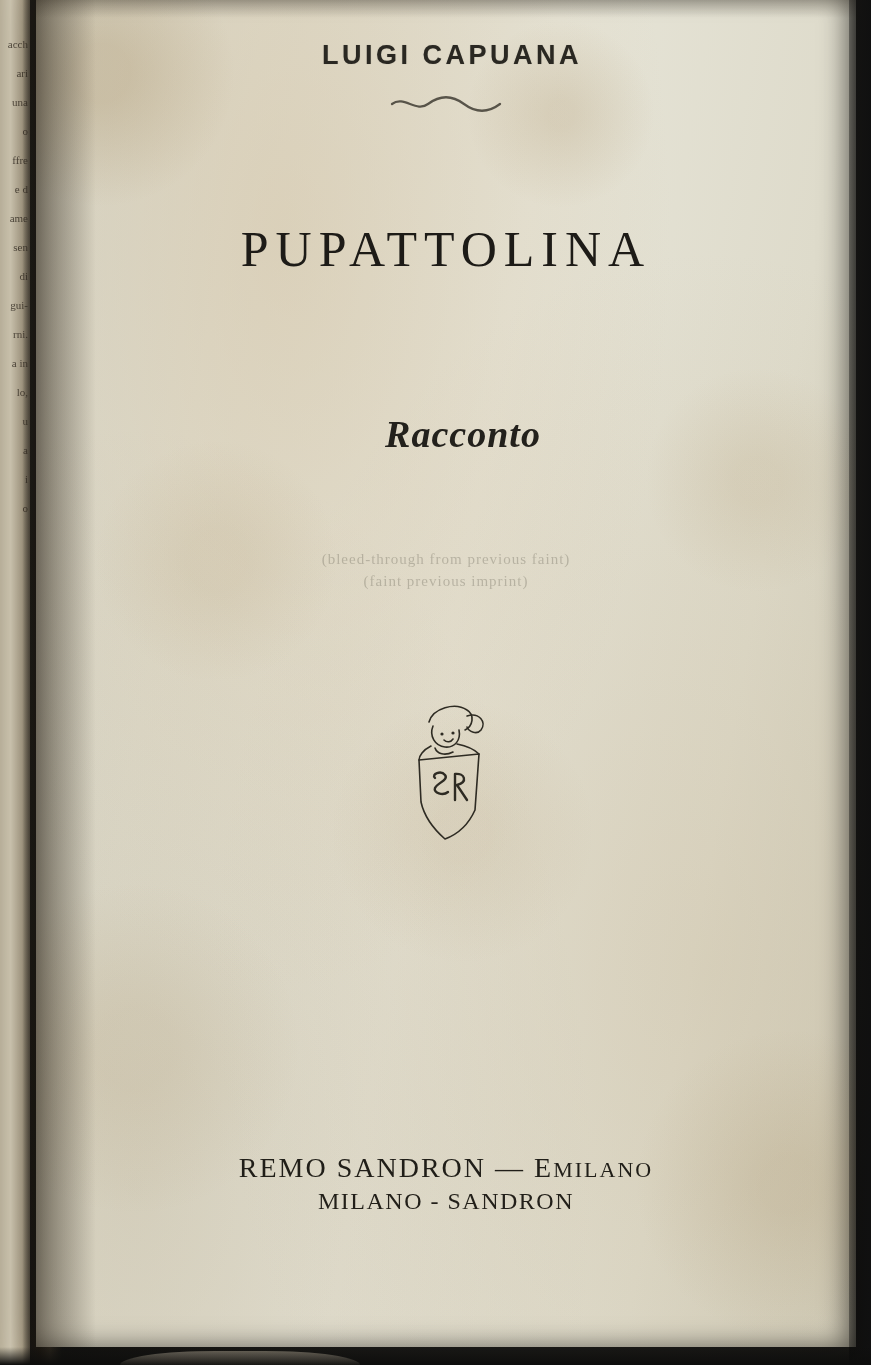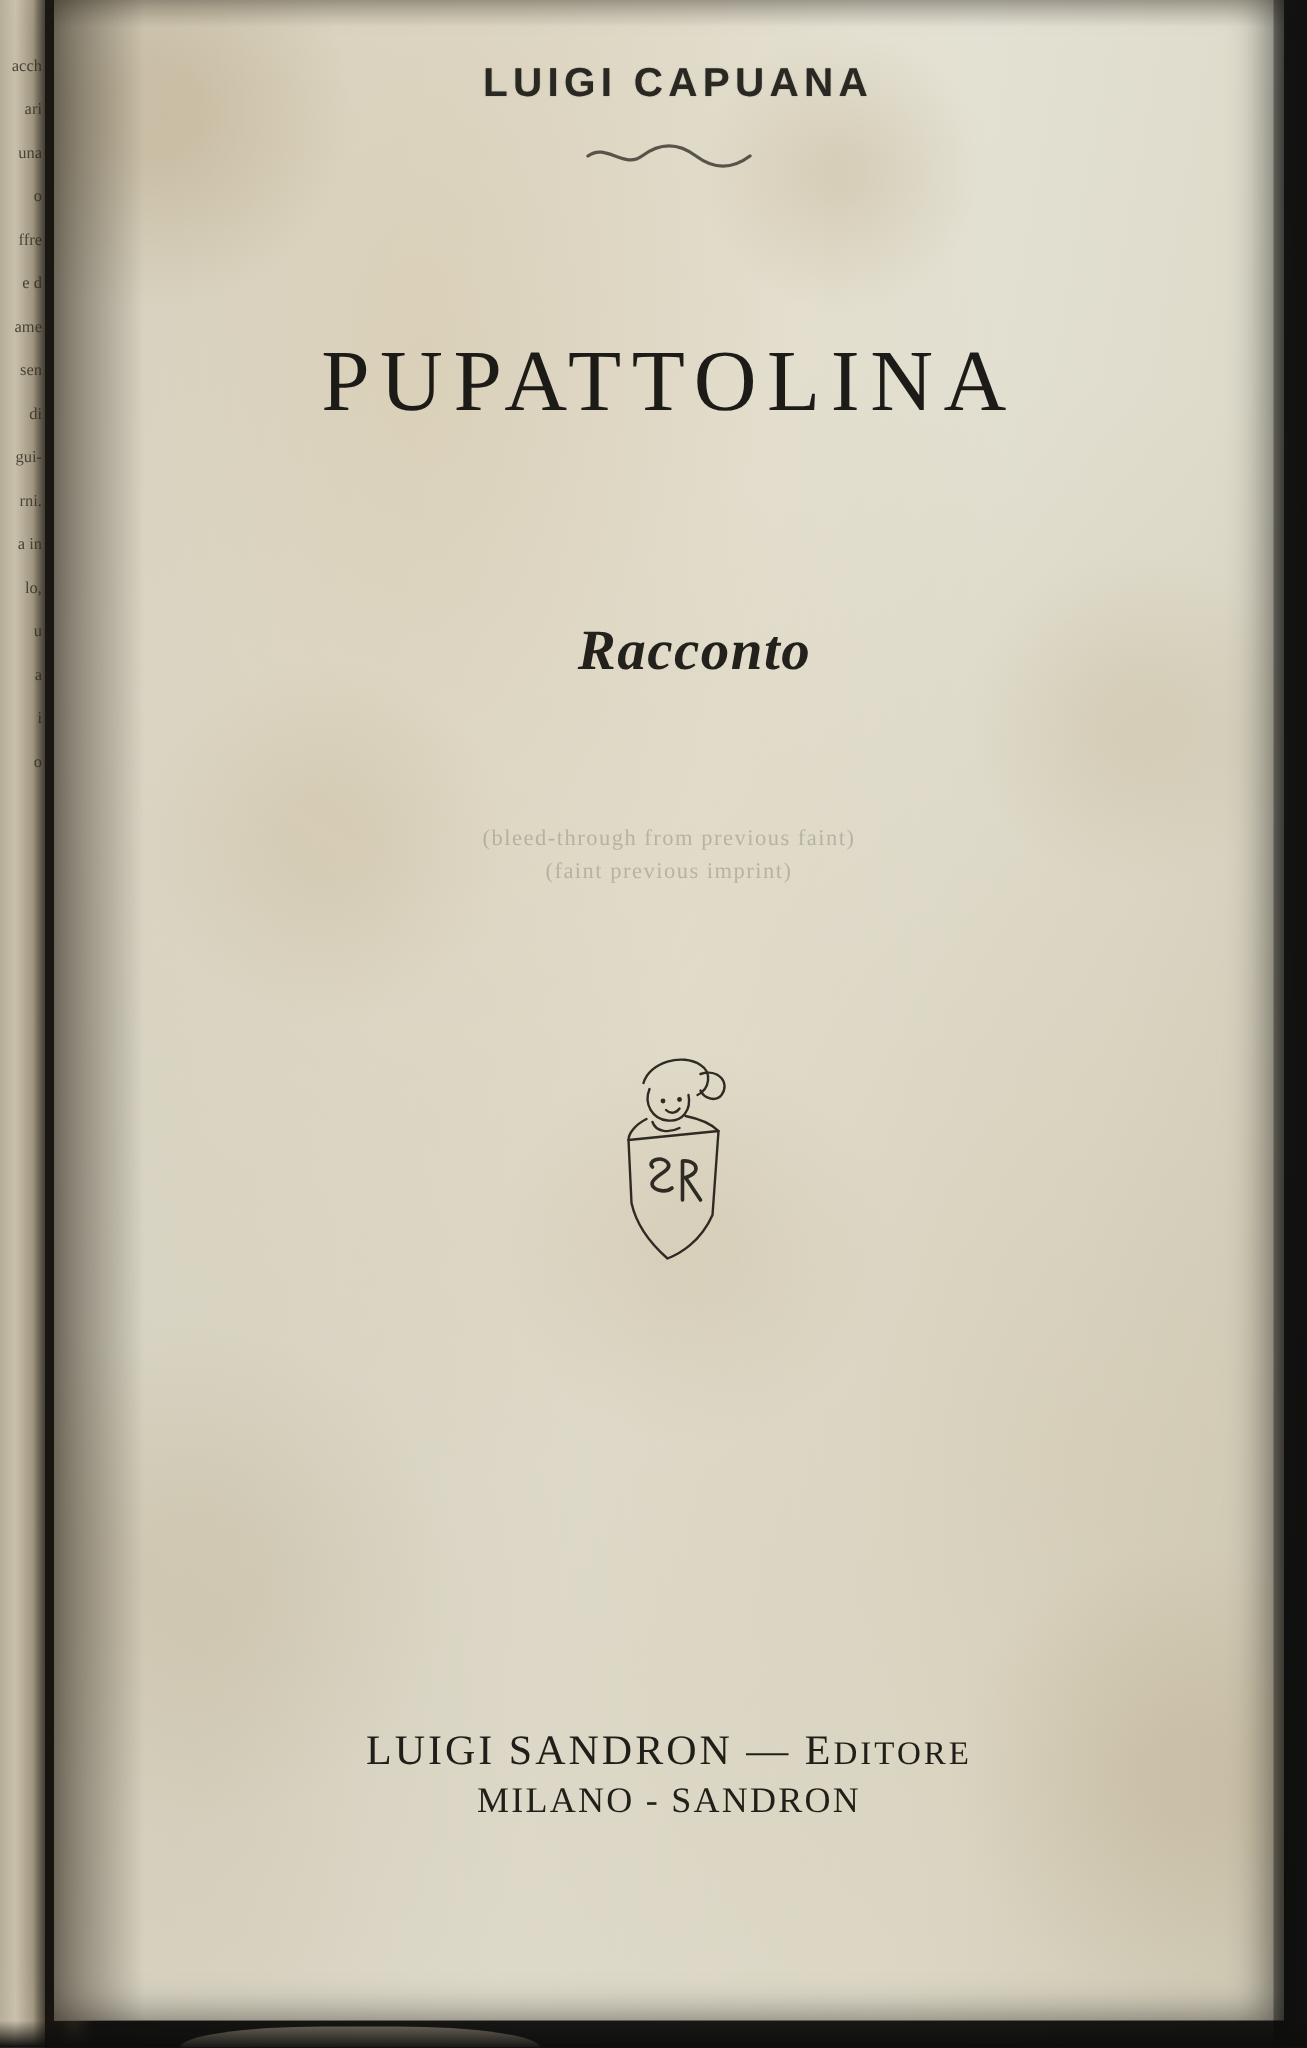--- a/index.html
+++ b/index.html
@@ -135,21 +135,21 @@
     left: 0; right: 0;
     height: 30px;
   }
   .rule-orn svg { display: block; margin: 0 auto; opacity: .75; }
 
   .main-title {
     position: absolute;
     top: 228px;
     left: 0; right: 0;
     font-family: "Liberation Serif", serif;
-    font-size: 58px;
+    font-size: 50px;
     letter-spacing: 7px;
     color: #1d1b17;
     white-space: nowrap;
   }
 
   .subtitle {
     position: absolute;
     top: 420px;
     left: 0; right: 0;
     font-family: "Liberation Serif", serif;
@@ -312,21 +312,21 @@
             <path d="M86 62 C 96 64, 104 68, 108 72"></path>
             <path d="M64 66 C 66 72, 74 74, 82 70"></path>
 
             <path d="M96 34 C 108 30, 116 40, 110 48 C 106 53, 98 50, 96 45"></path>
           </g>
         </svg>
       </div>
 
       <div class="imprint">
         <div class="publisher">
-          <span>LUIGI SANDRON — E</span><span class="small">DITORE</span>
+          <span>REMO SANDRON — E</span><span class="small">MILANO</span>
         </div>
         <div class="cities">MILANO - SANDRON</div>
       </div>
 
     </div>
   </div>
 
   <div class="corner-dark"></div>
   <div class="bottom-dark"></div>
   <div class="page-curl"></div>

